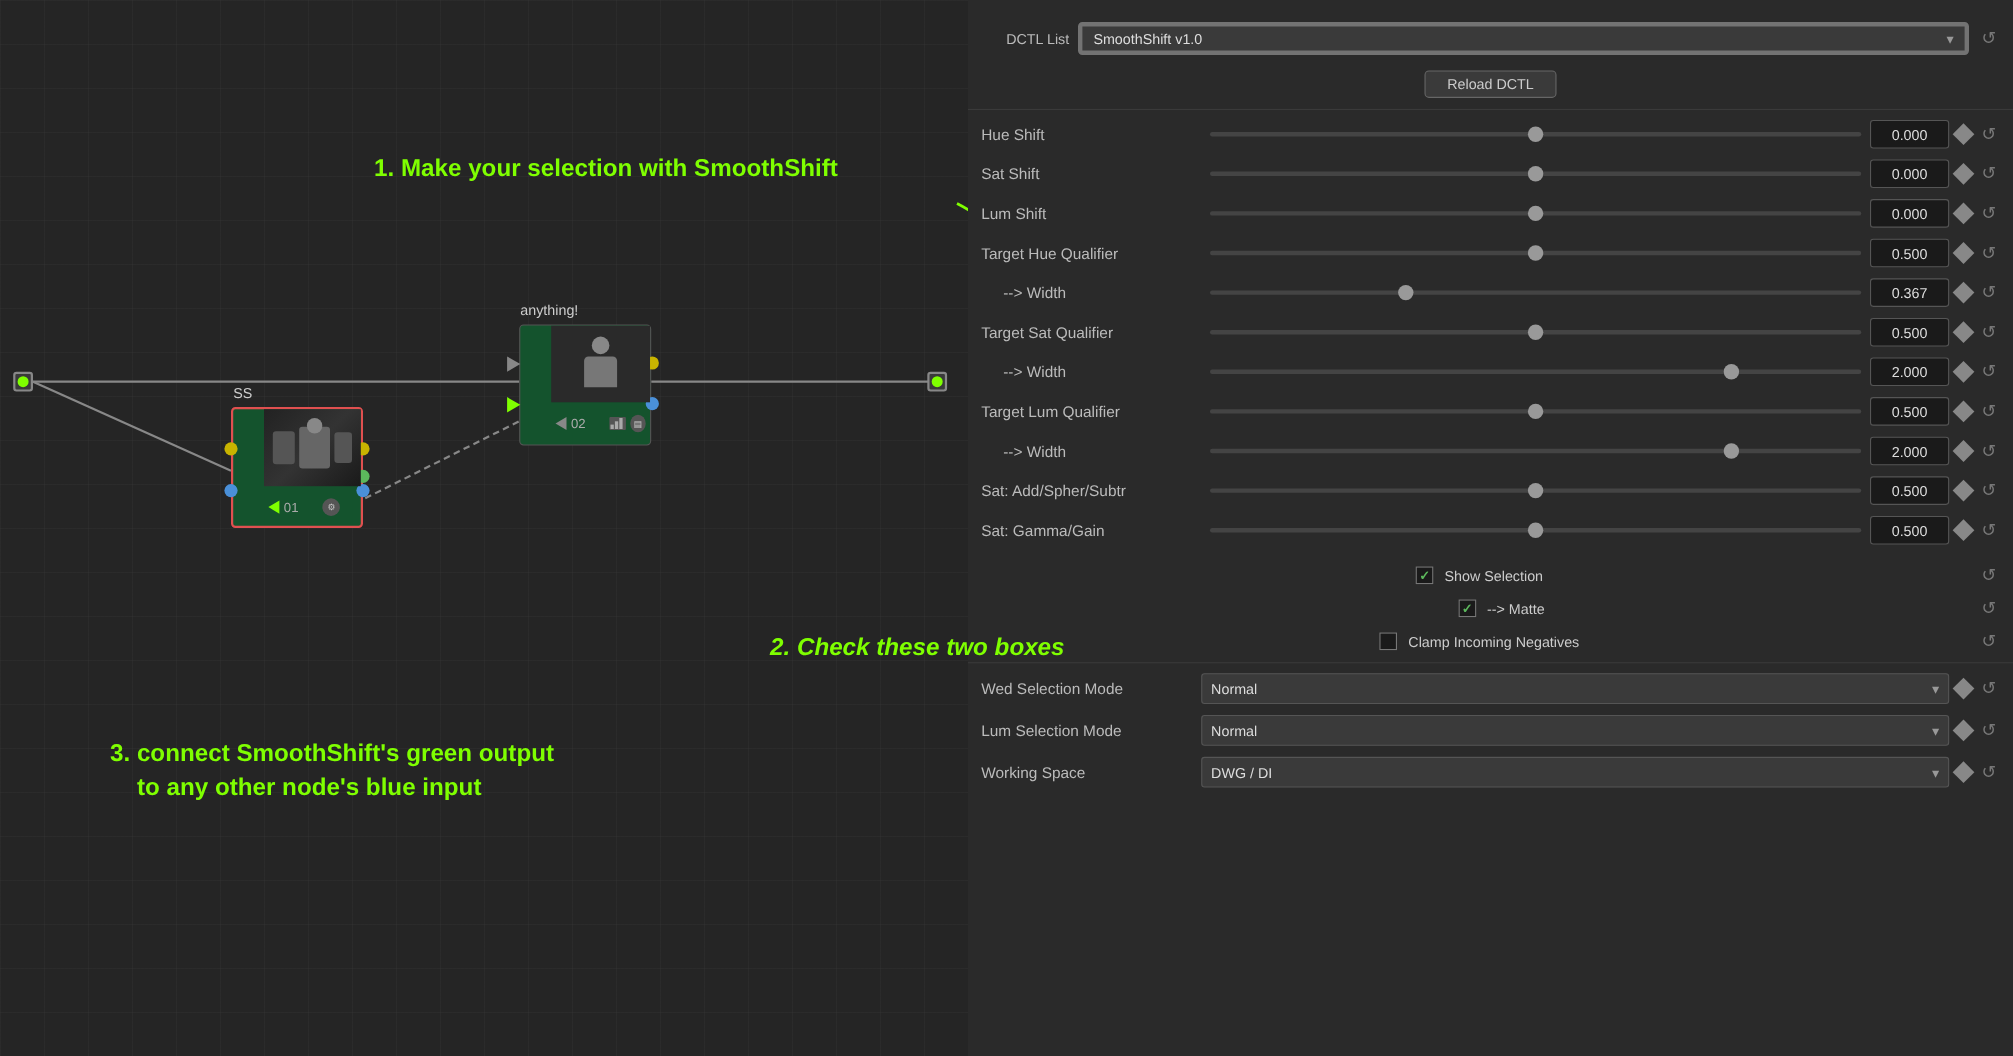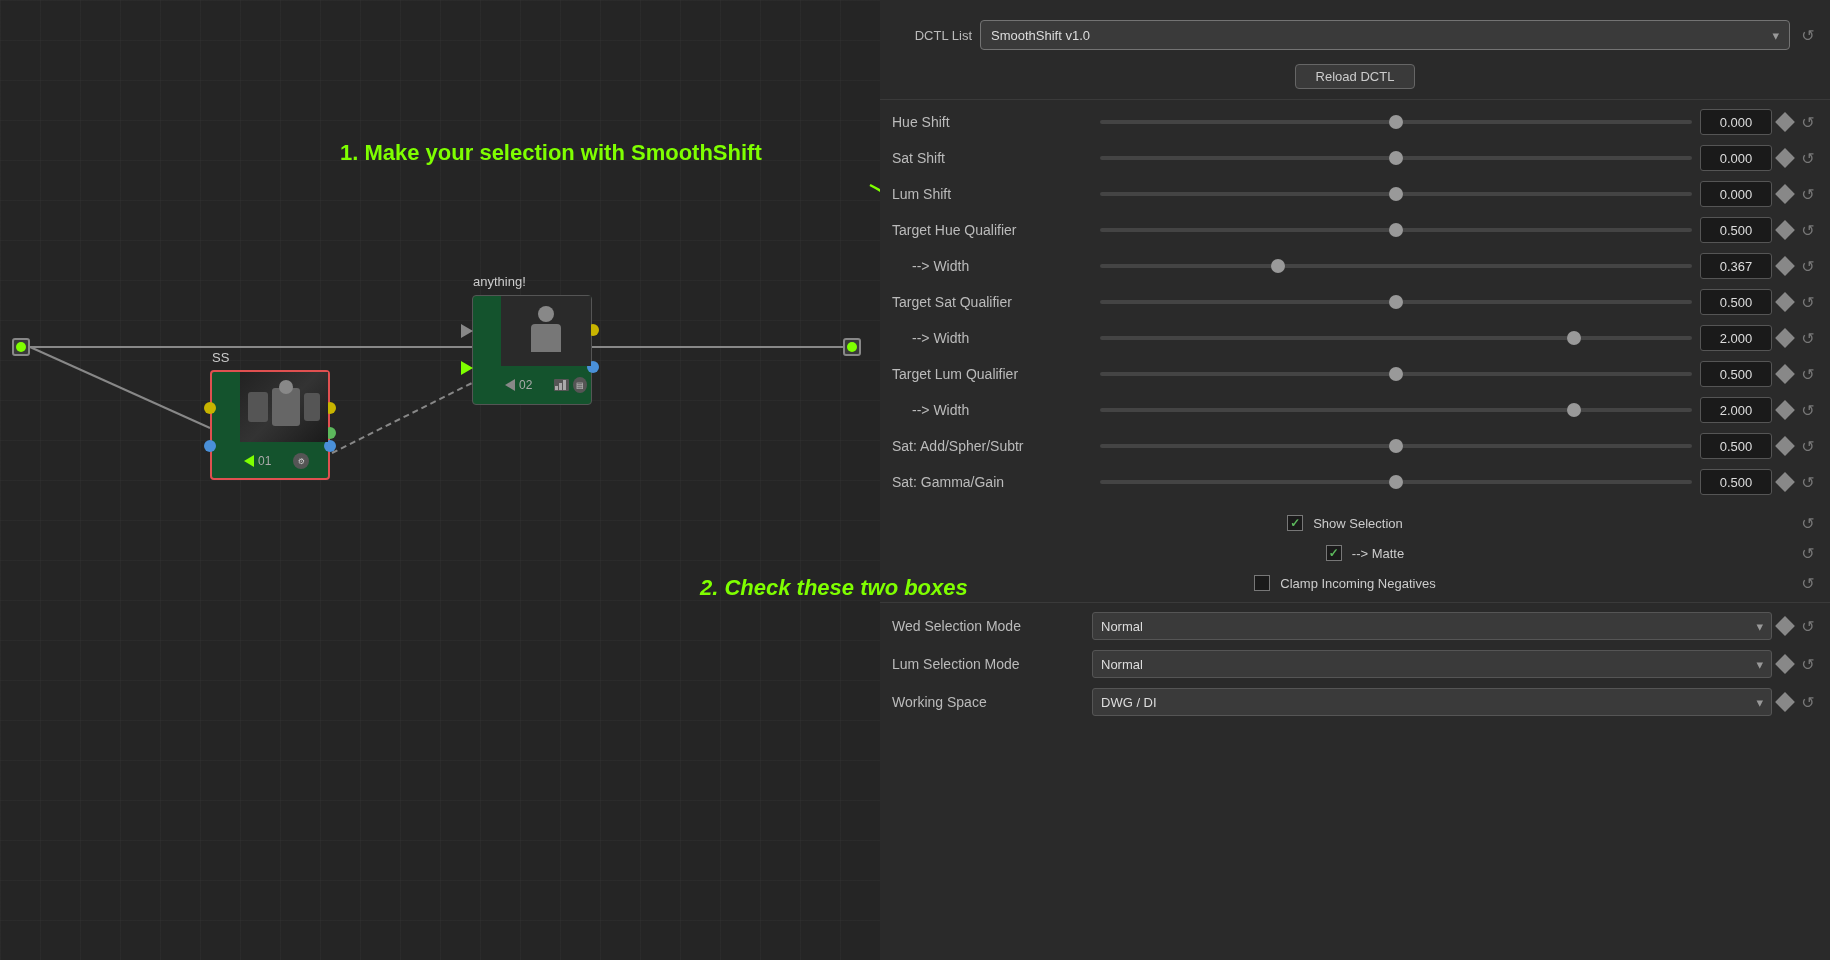--- a/index.html
+++ b/index.html
@@ -272,21 +272,21 @@
       color: #bbb;
       font-size: 13px;
       width: 80px;
       text-align: right;
     }
 
     .dctl-dropdown {
       flex: 1;
       height: 30px;
       background: #3a3a3a;
-      border: 1px solid #737373;
+      border: 4px solid #737373;
       border-radius: 4px;
       display: flex;
       align-items: center;
       padding: 0 10px;
       color: #ddd;
       font-size: 13px;
       justify-content: space-between;
     }
 
     .reload-btn {
@@ -374,20 +374,24 @@
       <line x1="332" y1="453" x2="472" y2="383" stroke="#888" stroke-width="2" stroke-dasharray="6,4"></line>
       <path d="M 870 185 Q 900 200 920 230" stroke="#7fff00" stroke-width="2.5" fill="none"></path>
       <polygon points="920,230 908,220 916,215" fill="#7fff00"></polygon>
       <path d="M 1050 585 Q 1080 573 1108 566" stroke="#7fff00" stroke-width="2.5" fill="none"></path>
       <path d="M 1050 600 Q 1080 608 1108 607" stroke="#7fff00" stroke-width="2.5" fill="none"></path>
     </svg>
 
   <div class="annotation" style="top: 140px; left: 340px;"></div>
   <div class="annotation" style="top: 140px; left: 340px; font-size: 22px;">1. Make your selection with SmoothShift</div>
 
+  <div class="annotation" style="top: 670px; left: 100px; font-size: 22px; line-height: 1.4;">
+    3. connect SmoothShift's green output<br>
+    &nbsp;&nbsp;&nbsp;&nbsp;to any other node's blue input
+  </div>
 
   <div class="edge-node-left">
     <div style="width:10px;height:10px;background:#7fff00;border-radius:50%;"></div>
   </div>
 
   <div class="edge-node-right">
     <div style="width:10px;height:10px;background:#7fff00;border-radius:50%;"></div>
   </div>
 
   <div class="node node-ss">

